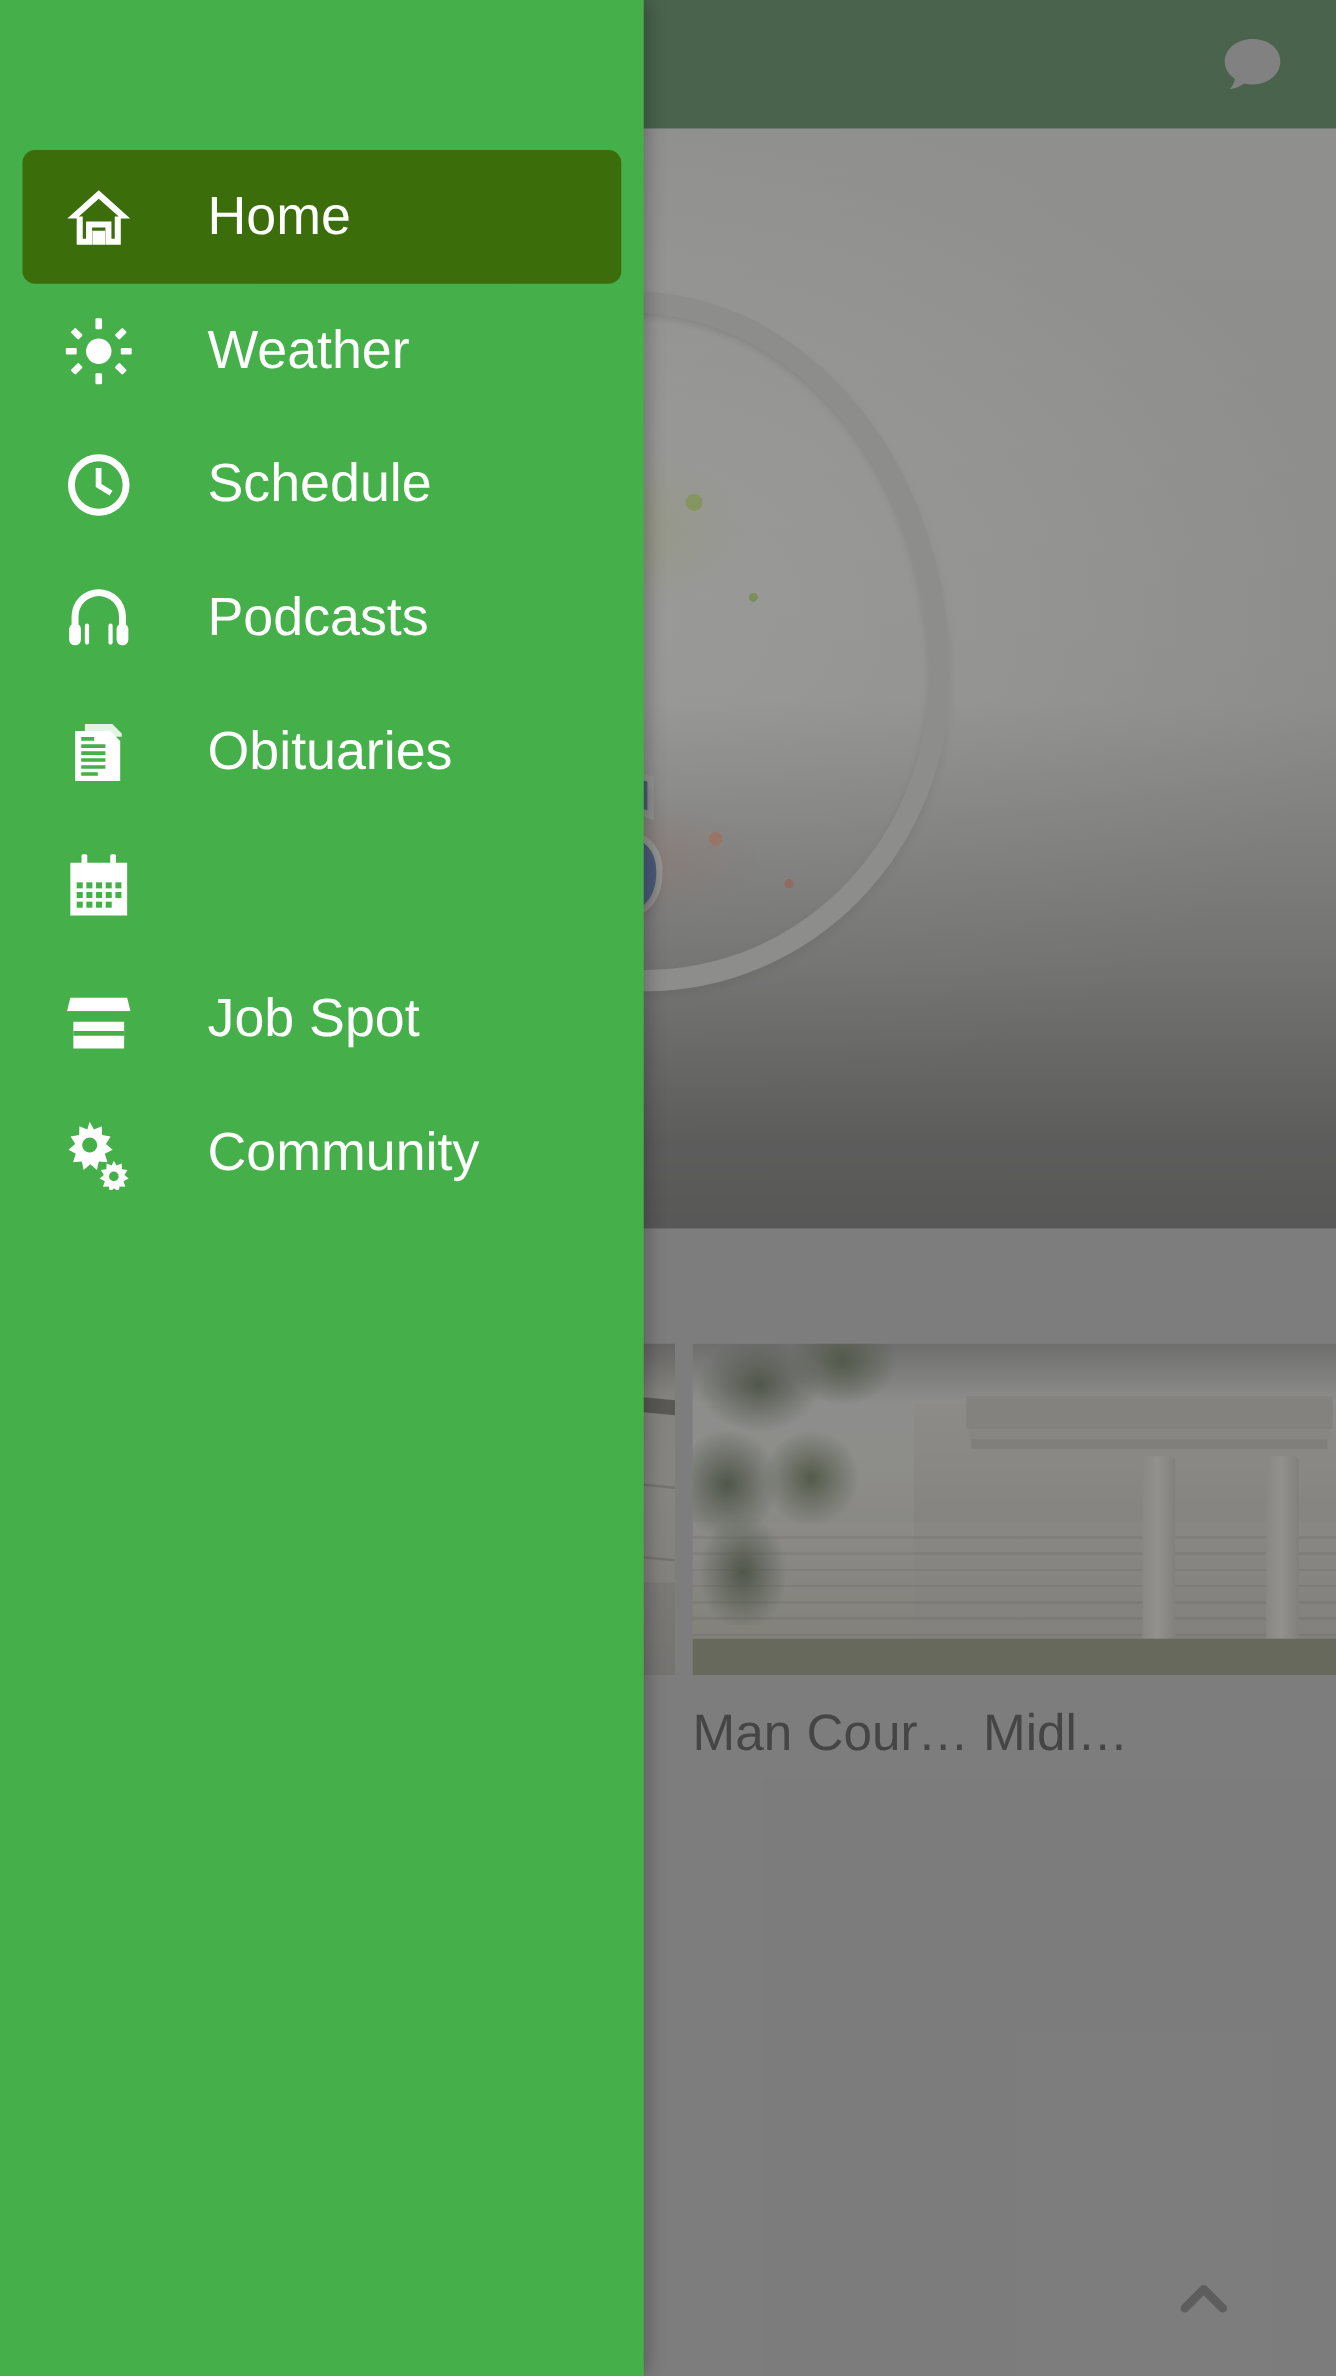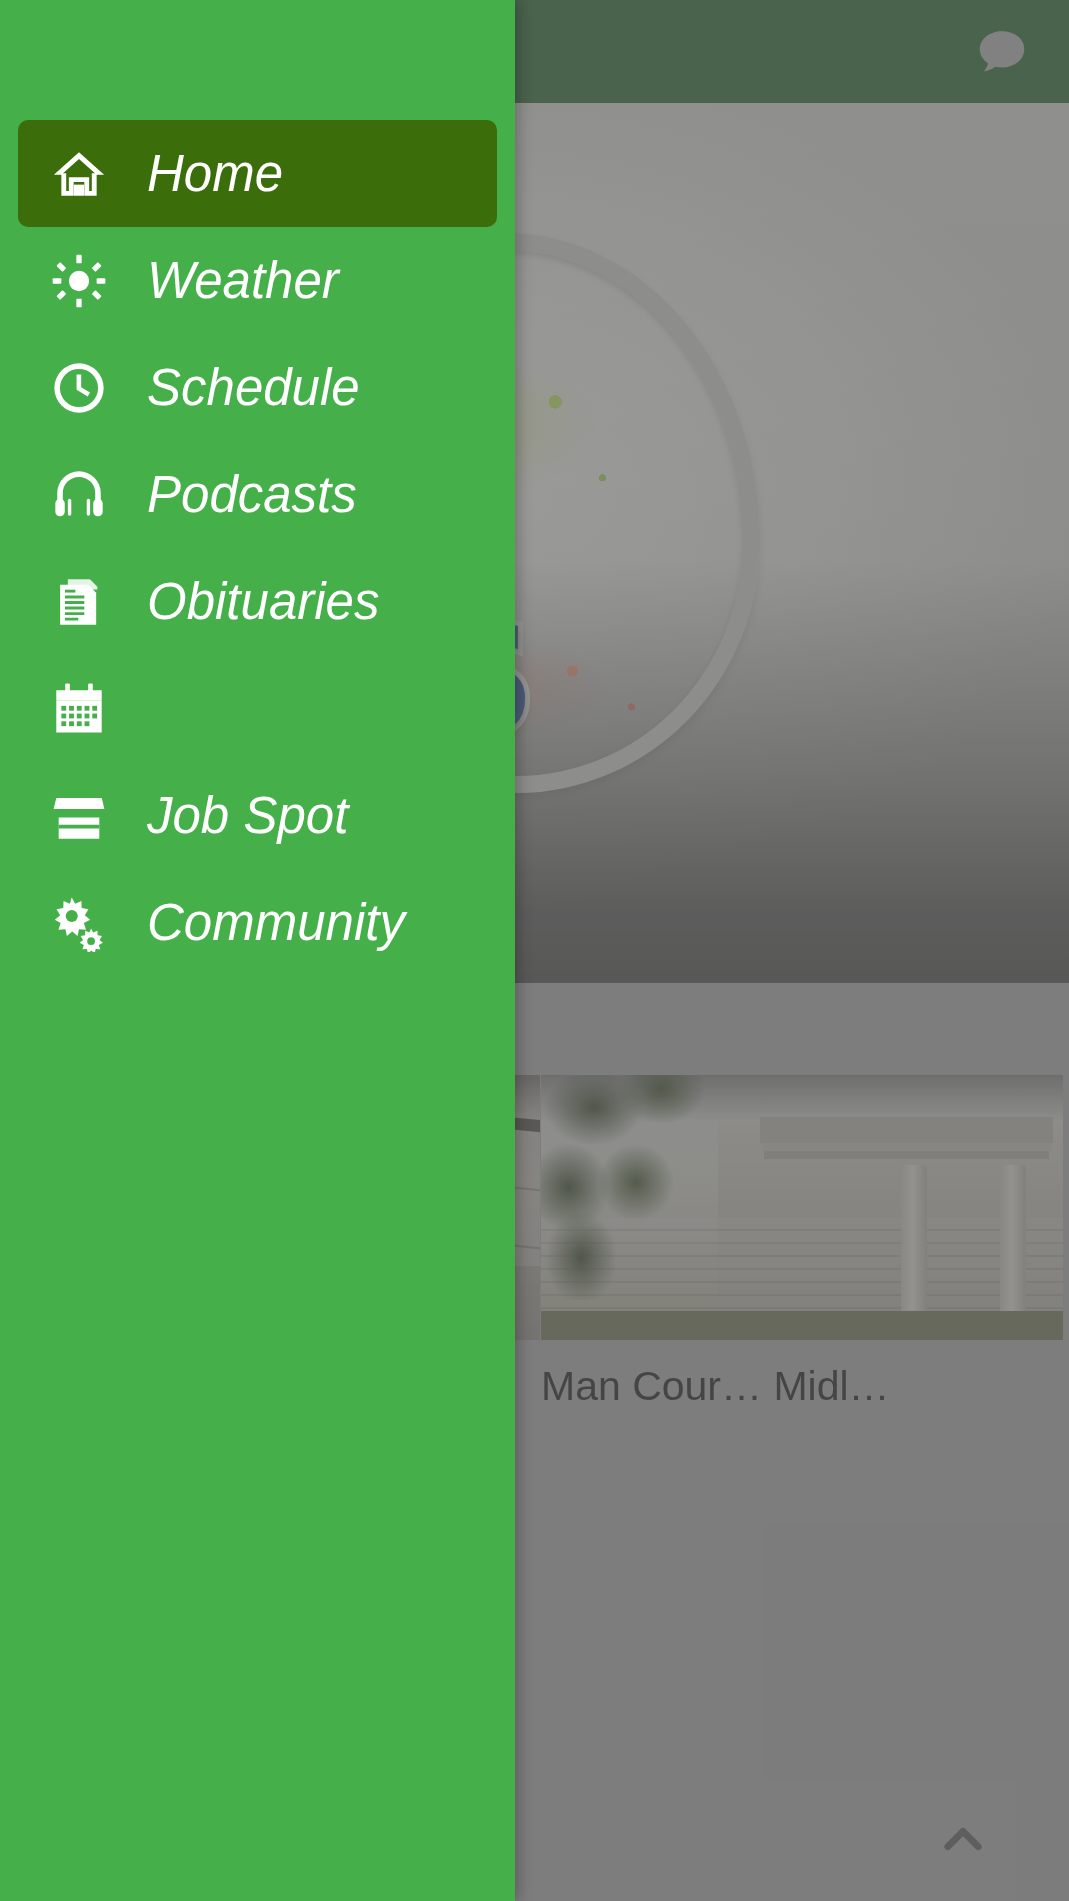--- a/index.html
+++ b/index.html
@@ -140,21 +140,21 @@
     left:0; top:983px;
     width:1069px; height:918px;
     background:#8f8f8f;
   }
 
   .card-row {
     position:absolute;
     left:0; top:92px;
     width:1069px;
     display:flex;
-    gap:1px;
+    gap:14px;
     padding-left:18px;
   }
   .news-card { width:522px; flex:0 0 auto; }
 
   .card-thumb {
     width:522px; height:265px;
     overflow:hidden;
     position:relative;
     background:#777;
   }
@@ -343,26 +343,25 @@
   .nav-icon {
     width:78px;
     flex:0 0 78px;
     display:flex;
     align-items:center;
     justify-content:center;
   }
   .nav-icon svg { width:58px; height:58px; display:block; fill:#ffffff; }
 
   .nav-label {
-    margin-left:29px;
-    font-size:51px;
+    margin-left:48px;
+    font-size:43px;
     color:#ffffff;
     font-weight:400;
     white-space:nowrap;
-    font-style:italic;
   }
 </style>
 </head>
 <body>
 
 <div id="app">
 
   <div id="bg-layer">
 
     <div class="bg-appbar">

